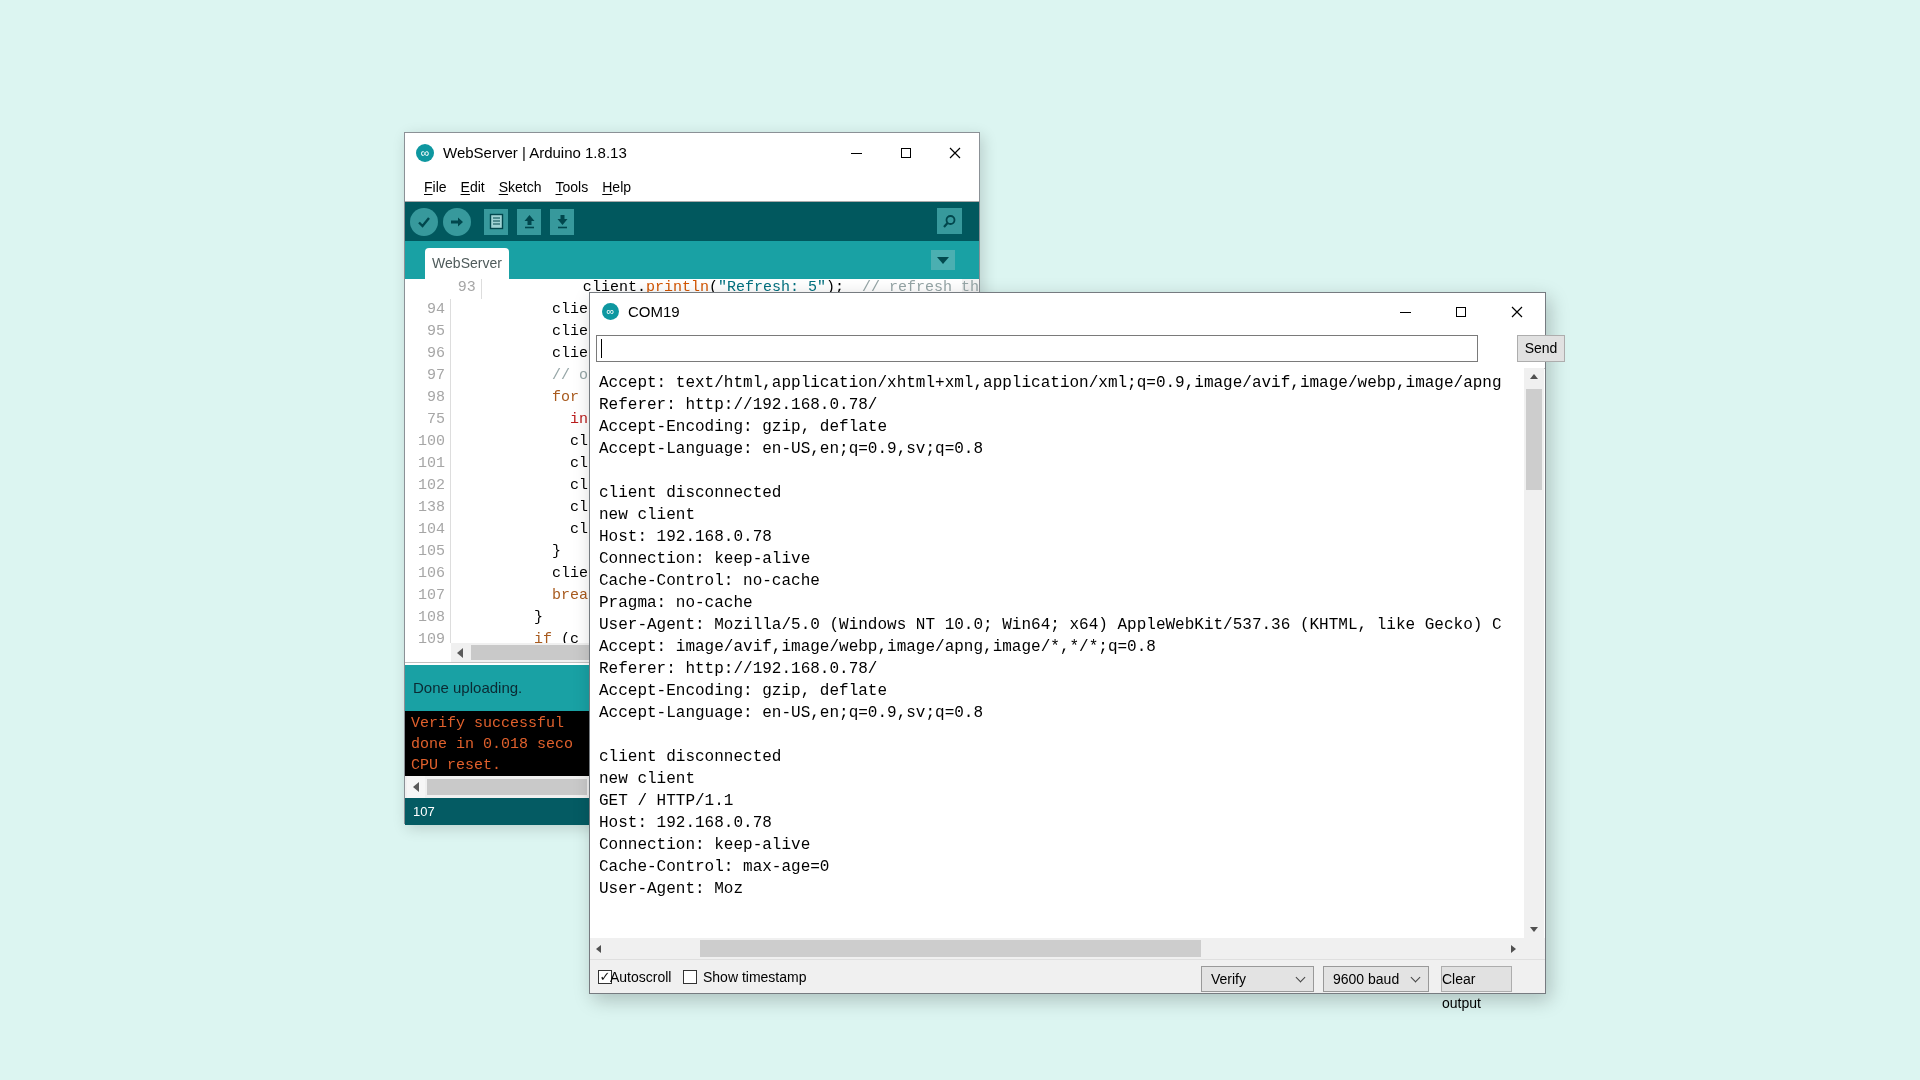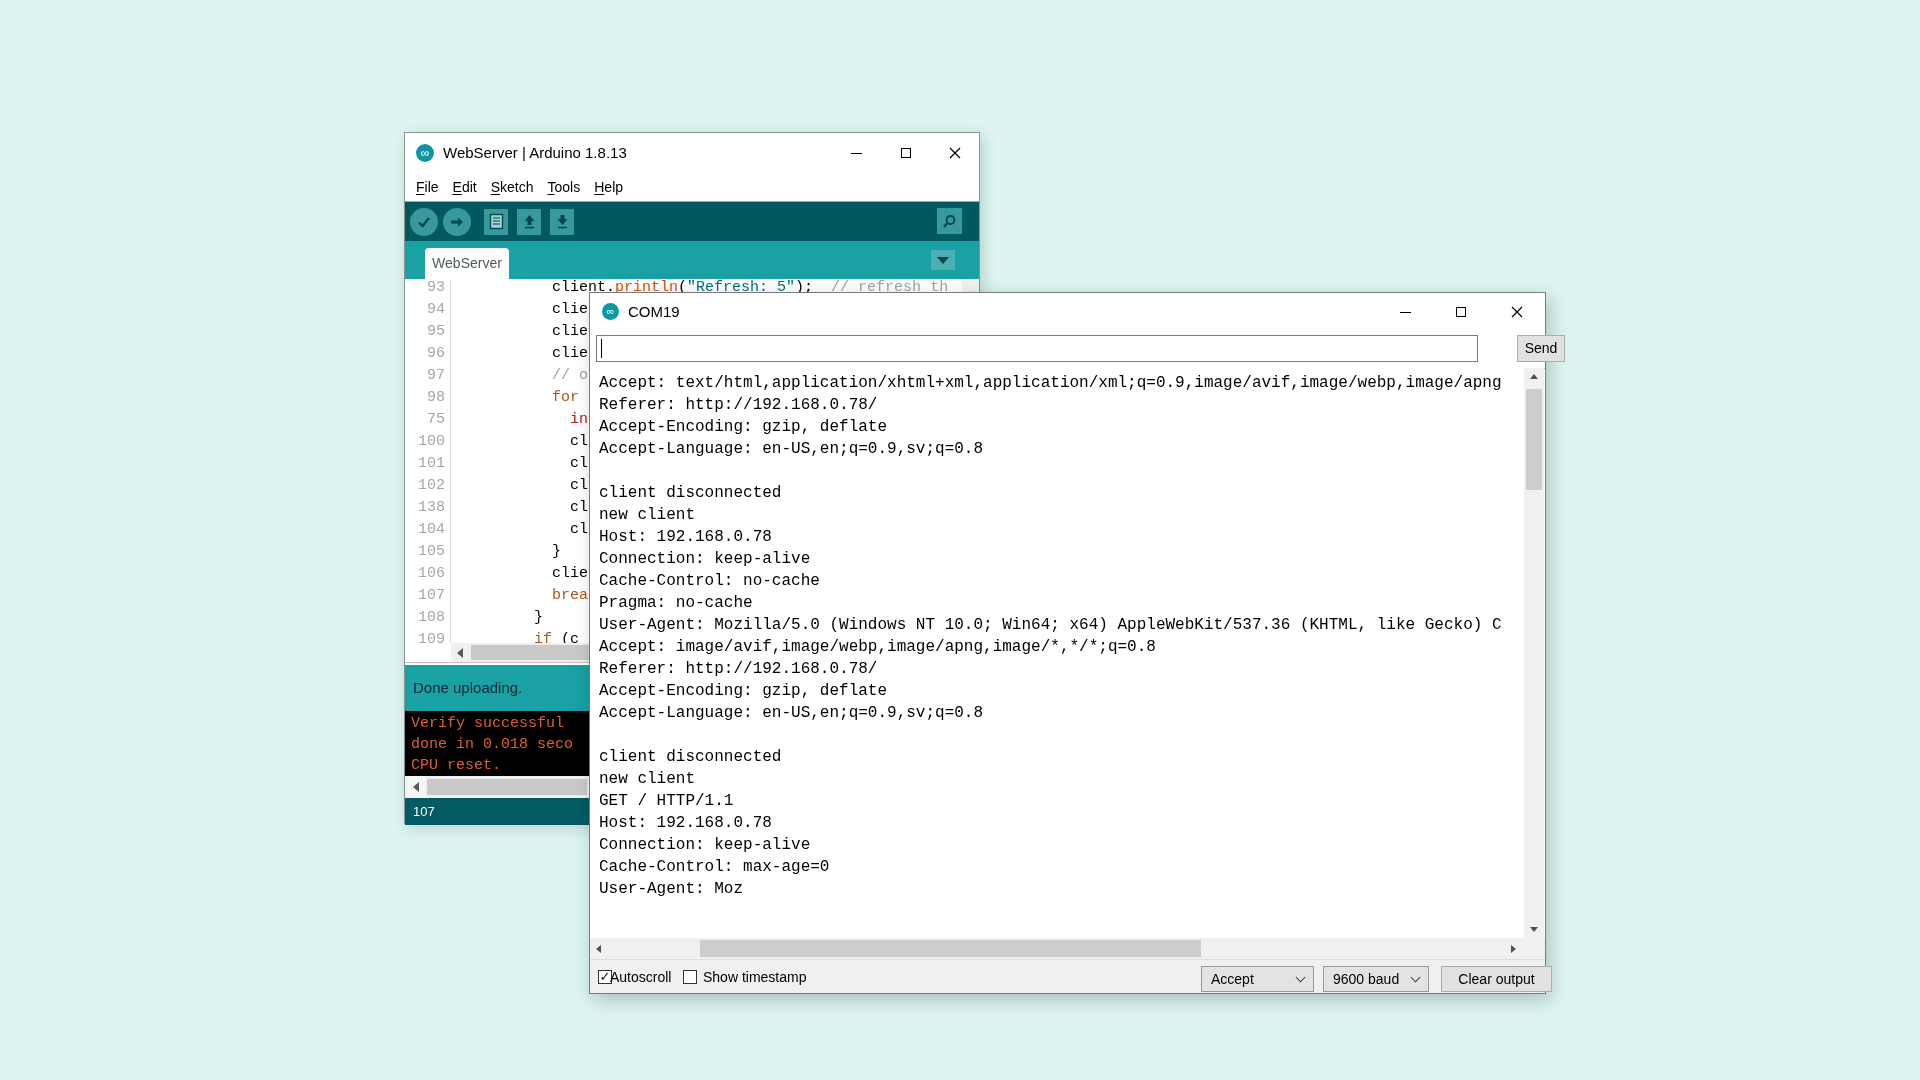--- a/index.html
+++ b/index.html
@@ -13,21 +13,21 @@
 
   .a-titlebar { height:40px; background:#fff; position:relative; }
   .app-icon { position:absolute; width:18px; height:18px; border-radius:50%; background:#0E97A0; color:#fff; font-size:12px; line-height:18px; text-align:center; }
   .a-titlebar .app-icon { left:11px; top:11px; }
   .a-title { position:absolute; left:38px; top:0; line-height:40px; font-size:15px; color:#000; white-space:nowrap; }
   .win-controls { position:absolute; right:0; top:0; height:100%; display:flex; }
   .wbtn { width:49px; height:100%; display:flex; align-items:center; justify-content:center; }
   .glyph-min { width:11px; height:1px; background:#000; display:block; }
   .glyph-max { width:10px; height:10px; border:1px solid #000; display:block; }
 
-  .a-menubar { height:28px; padding-left:4px; display:flex; align-items:center; font-size:14px; color:#000; }
+  .a-menubar { height:28px; padding-left:12px; display:flex; align-items:center; font-size:14px; color:#000; }
   .menu-item { padding:0 7px; }
   .menu-item u { text-underline-offset:2px; }
   .a-menusep { height:1px; background:#A9A9A9; }
 
   .a-toolbar { height:39px; background:#01585E; display:flex; align-items:center; position:relative; }
   .tb-circle { width:28px; height:28px; border-radius:50%; background:#37999C; display:flex; align-items:center; justify-content:center; }
   .tb-square { width:24px; height:26px; background:#37999C; display:flex; align-items:center; justify-content:center; }
   .tb-c1 { margin-left:5px; } .tb-c2 { margin-left:5px; }
   .tb-s1 { margin-left:13px; } .tb-s2 { margin-left:9px; } .tb-s3 { margin-left:9px; }
   .tb-serial { position:absolute; right:17px; top:6px; width:25px; height:26px; background:#37999C; display:flex; align-items:center; justify-content:center; }
@@ -91,21 +91,21 @@
   .c-hscroll { position:absolute; left:0; top:645px; width:955px; height:21px; background:#F0F0F0; }
   .c-hscroll .left { position:absolute; left:0; top:0; width:17px; height:100%; display:flex; align-items:center; justify-content:center; }
   .c-hscroll .right { position:absolute; left:915px; top:0; width:17px; height:100%; display:flex; align-items:center; justify-content:center; }
   .c-hscroll .thumb { position:absolute; left:110px; top:2px; width:501px; height:17px; background:#CDCDCD; }
 
   .c-controls { position:absolute; left:0; top:666px; width:955px; height:34px; background:#F0F0F0; border-top:1px solid #DFDFDF; font-size:14px; color:#000; }
   .checkbox { position:absolute; width:14px; height:14px; background:#fff; border:1px solid #333; top:10px; font-size:13px; line-height:12px; text-align:center; color:#111; }
   .cb-label { position:absolute; top:10px; line-height:15px; }
   .combo { position:absolute; top:6px; height:26px; background:#E3E3E3; border:1px solid #999; display:flex; align-items:center; justify-content:space-between; padding:0 9px; font-size:14px; }
   .chev { width:7px; height:7px; border-right:1.5px solid #444; border-bottom:1.5px solid #444; transform:rotate(45deg); margin-top:-4px; }
-  .c-clear { position:absolute; left:851px; top:6px; width:111px; height:26px; background:#E1E1E1; border:1px solid #ADADAD; text-align:center; line-height:24px; font-size:14px; }
+  .c-clear { position:absolute; left:851px; top:6px; width:71px; height:26px; background:#E1E1E1; border:1px solid #ADADAD; line-height:24px; font-size:14px; }
 </style>
 </head>
 <body>
 
 <div class="window win-arduino">
   <div class="a-titlebar">
     <span class="app-icon">∞</span>
     <span class="a-title">WebServer | Arduino 1.8.13</span>
     <div class="win-controls">
       <div class="wbtn">
@@ -170,21 +170,21 @@
 
   <div class="a-tabstrip">
     <div class="a-tab">WebServer</div>
     <div class="a-tabdrop">
         <span class="tri-down"></span>
       </div>
   </div>
 
   <div class="a-editor">
     <div class="ed-vscroll"><span class="tri-up-sm"></span></div>
-  <div class="code-row" style="top: -2px;"><span class="lnum">93</span><span class="gsep"></span><span class="code"><span class="seg-plain">          client.</span><span class="seg-func">println</span><span class="seg-plain">(</span><span class="seg-str">"Refresh: 5"</span><span class="seg-plain">);  </span><span class="seg-com">// refresh th</span></span></div>
+  <div class="code-row" style="top: -2px; justify-content: flex-end;"><span class="lnum">93</span><span class="gsep"></span><span class="code"><span class="seg-plain">          client.</span><span class="seg-func">println</span><span class="seg-plain">(</span><span class="seg-str">"Refresh: 5"</span><span class="seg-plain">);  </span><span class="seg-com">// refresh th</span></span></div>
       <div class="code-row" style="top: 20px;"><span class="lnum">94</span><span class="gsep"></span><span class="code"><span class="seg-plain">          clie</span></span></div>
       <div class="code-row" style="top: 42px;"><span class="lnum">95</span><span class="gsep"></span><span class="code"><span class="seg-plain">          clie</span></span></div>
       <div class="code-row" style="top: 64px;"><span class="lnum">96</span><span class="gsep"></span><span class="code"><span class="seg-plain">          clie</span></span></div>
       <div class="code-row" style="top: 86px;"><span class="lnum">97</span><span class="gsep"></span><span class="code"><span class="seg-com">          // o</span></span></div>
       <div class="code-row" style="top: 108px;"><span class="lnum">98</span><span class="gsep"></span><span class="code"><span class="seg-kw">          for</span><span class="seg-plain"> (</span></span></div>
       <div class="code-row" style="top: 130px;"><span class="lnum">75</span><span class="gsep"></span><span class="code"><span class="seg-type">            in</span></span></div>
       <div class="code-row" style="top: 152px;"><span class="lnum">100</span><span class="gsep"></span><span class="code"><span class="seg-plain">            cl</span></span></div>
       <div class="code-row" style="top: 174px;"><span class="lnum">101</span><span class="gsep"></span><span class="code"><span class="seg-plain">            cl</span></span></div>
       <div class="code-row" style="top: 196px;"><span class="lnum">102</span><span class="gsep"></span><span class="code"><span class="seg-plain">            cl</span></span></div>
       <div class="code-row" style="top: 218px;"><span class="lnum">138</span><span class="gsep"></span><span class="code"><span class="seg-plain">            cl</span></span></div>
@@ -296,21 +296,21 @@
       </div>
   </div>
 
   <div class="c-controls">
     <span class="checkbox" style="left:8px">✓</span>
     <span class="cb-label" style="left:20px">Autoscroll</span>
     <span class="checkbox" style="left:93px"></span>
     <span class="cb-label" style="left:113px">Show timestamp</span>
 
     <div class="combo" style="left:611px; width:113px">
-      <span>Accept</span>
+      <span>Verify</span>
       <span class="chev"></span>
     </div>
     <div class="combo" style="left:733px; width:106px">
       <span>9600 baud</span>
       <span class="chev"></span>
     </div>
     <div class="c-clear">Clear output</div>
   </div>
 </div>
 

